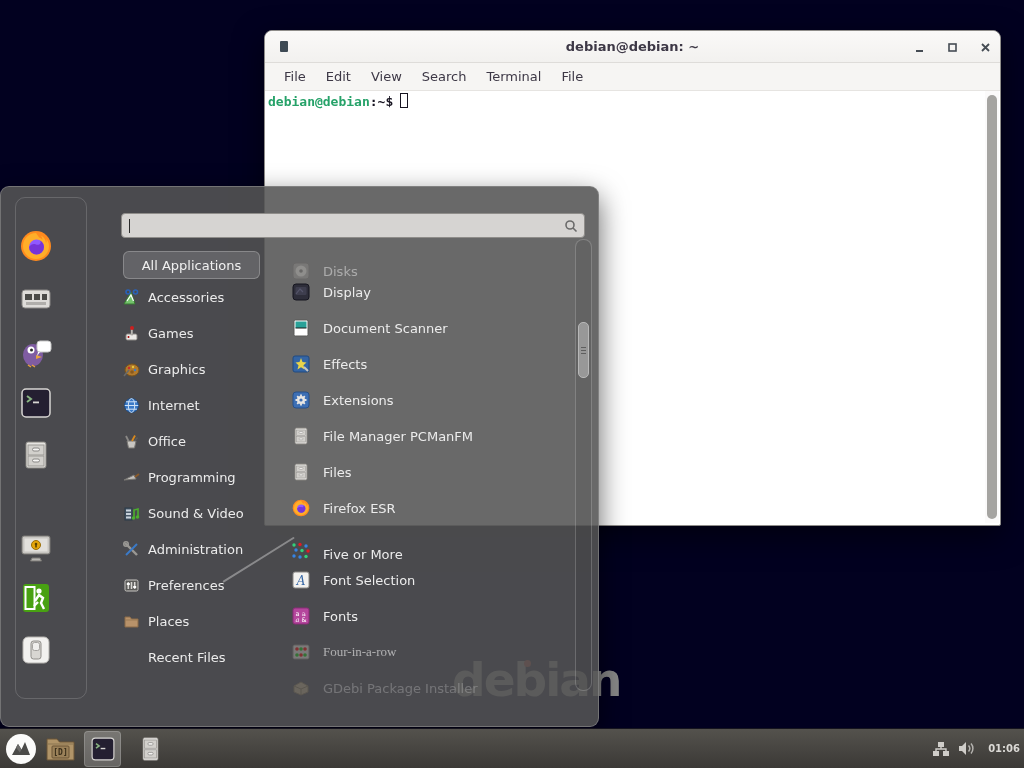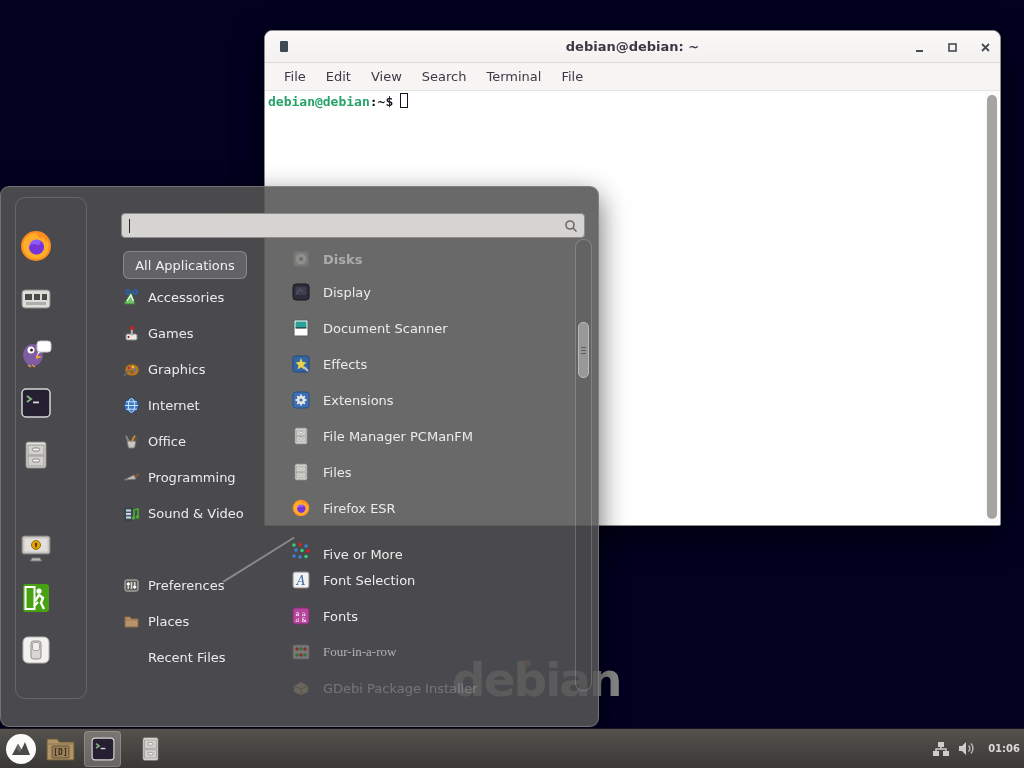--- a/index.html
+++ b/index.html
@@ -48,21 +48,21 @@
   #fav-rail { position:absolute; left:14px; top:10px; width:72px; height:502px;
     border:1px solid rgba(255,255,255,0.16); border-radius:10px; }
   .fav-item { position:absolute; left:17px; width:36px; height:36px; }
   .fav-item svg { display:block; width:36px; height:36px; }
 
   #menu-search { position:absolute; left:120px; top:26px; width:464px; height:25px;
     background:#d6d4d2; border:1px solid #8f8d8a; border-radius:4px; }
   #search-caret { position:absolute; left:7px; top:5px; width:1px; height:14px; background:#2a2a2a; }
   #search-glass { position:absolute; right:6px; top:5px; }
 
-  #all-apps-btn { position:absolute; left:122px; top:64px; width:124px; height:28px;
+  #all-apps-btn { position:absolute; left:122px; top:64px; width:137px; height:28px;
     background:rgba(255,255,255,0.14); border:1px solid rgba(255,255,255,0.24);
     border-radius:6px; display:flex; align-items:center; justify-content:center; }
   #all-apps-btn span { font-size:13px; color:#f0f0f0; }
 
   .cat-row { position:absolute; left:122px; width:150px; height:36px; display:flex;
     align-items:center; gap:8px; }
   .cat-icon { width:17px; height:17px; flex:none; display:flex; align-items:center; justify-content:center; }
   .cat-icon svg { display:block; }
   .cat-label { font-size:13px; color:#ececec; white-space:nowrap; }
   .cat-spacer { width:17px; flex:none; }
@@ -301,20 +301,30 @@
         <rect x="3" y="4.5" width="5" height="2" fill="#c8d2dc"></rect>
         <rect x="3" y="8" width="5" height="2" fill="#c8d2dc"></rect>
         <rect x="3" y="11.5" width="5" height="2" fill="#c8d2dc"></rect>
         <path d="M11 13 V5 l4-1 v8" stroke="#4caf2e" stroke-width="1.6" fill="none"></path>
         <circle cx="10.5" cy="13" r="1.8" fill="#4caf2e"></circle>
         <circle cx="14.5" cy="12" r="1.8" fill="#4caf2e"></circle>
       </svg>
         </span>
       <span class="cat-label">Sound &amp; Video</span>
     </div>
+    <div class="cat-row" style="top:344px;">
+      <span class="cat-icon">
+          <svg viewBox="0 0 17 17" width="17" height="17">
+        <path d="M2 2 L14 14" stroke="#9a9894" stroke-width="2.4"></path>
+        <path d="M14 3 L3 14" stroke="#3a7ac8" stroke-width="2"></path>
+        <circle cx="3" cy="3" r="2.2" fill="none" stroke="#9a9894" stroke-width="1.6"></circle>
+      </svg>
+        </span>
+      <span class="cat-label">Administration</span>
+    </div>
     <div class="cat-row" style="top:380px;">
       <span class="cat-icon">
           <svg viewBox="0 0 17 17" width="17" height="17">
         <rect x="2" y="3" width="13" height="11" rx="1.5" fill="#5a5a58" stroke="#c8c6c2"></rect>
         <rect x="4.5" y="5" width="1.6" height="7" fill="#d8d6d2"></rect>
         <rect x="7.7" y="5" width="1.6" height="7" fill="#d8d6d2"></rect>
         <rect x="10.9" y="5" width="1.6" height="7" fill="#d8d6d2"></rect>
         <rect x="3.8" y="6" width="3" height="2" fill="#ffffff"></rect>
         <rect x="10.2" y="9" width="3" height="2" fill="#ffffff"></rect>
       </svg>
@@ -328,21 +338,21 @@
         <path d="M2 7 h13" stroke="#9a7a55" stroke-width="1"></path>
       </svg>
         </span>
       <span class="cat-label">Places</span>
     </div>
     <div class="cat-row" style="top:452px;">
       <span class="cat-spacer"></span>
       <span class="cat-label">Recent Files</span>
     </div>
 
-    <div class="app-row muted-a" style="top:54px;font-weight:bold;">
+    <div class="app-row muted-a" style="top:66px;">
       <span class="app-icon">
           <svg viewBox="0 0 20 20" width="20" height="20">
         <rect x="2" y="2" width="16" height="16" rx="3" fill="#8a8886" stroke="#6a6866"></rect>
         <circle cx="10" cy="10" r="5.5" fill="#b5b3af"></circle>
         <circle cx="10" cy="10" r="1.8" fill="#6a6866"></circle>
       </svg>
         </span>
       <span class="app-label">Disks</span>
     </div>
     <div class="app-row" style="top:87px;">

